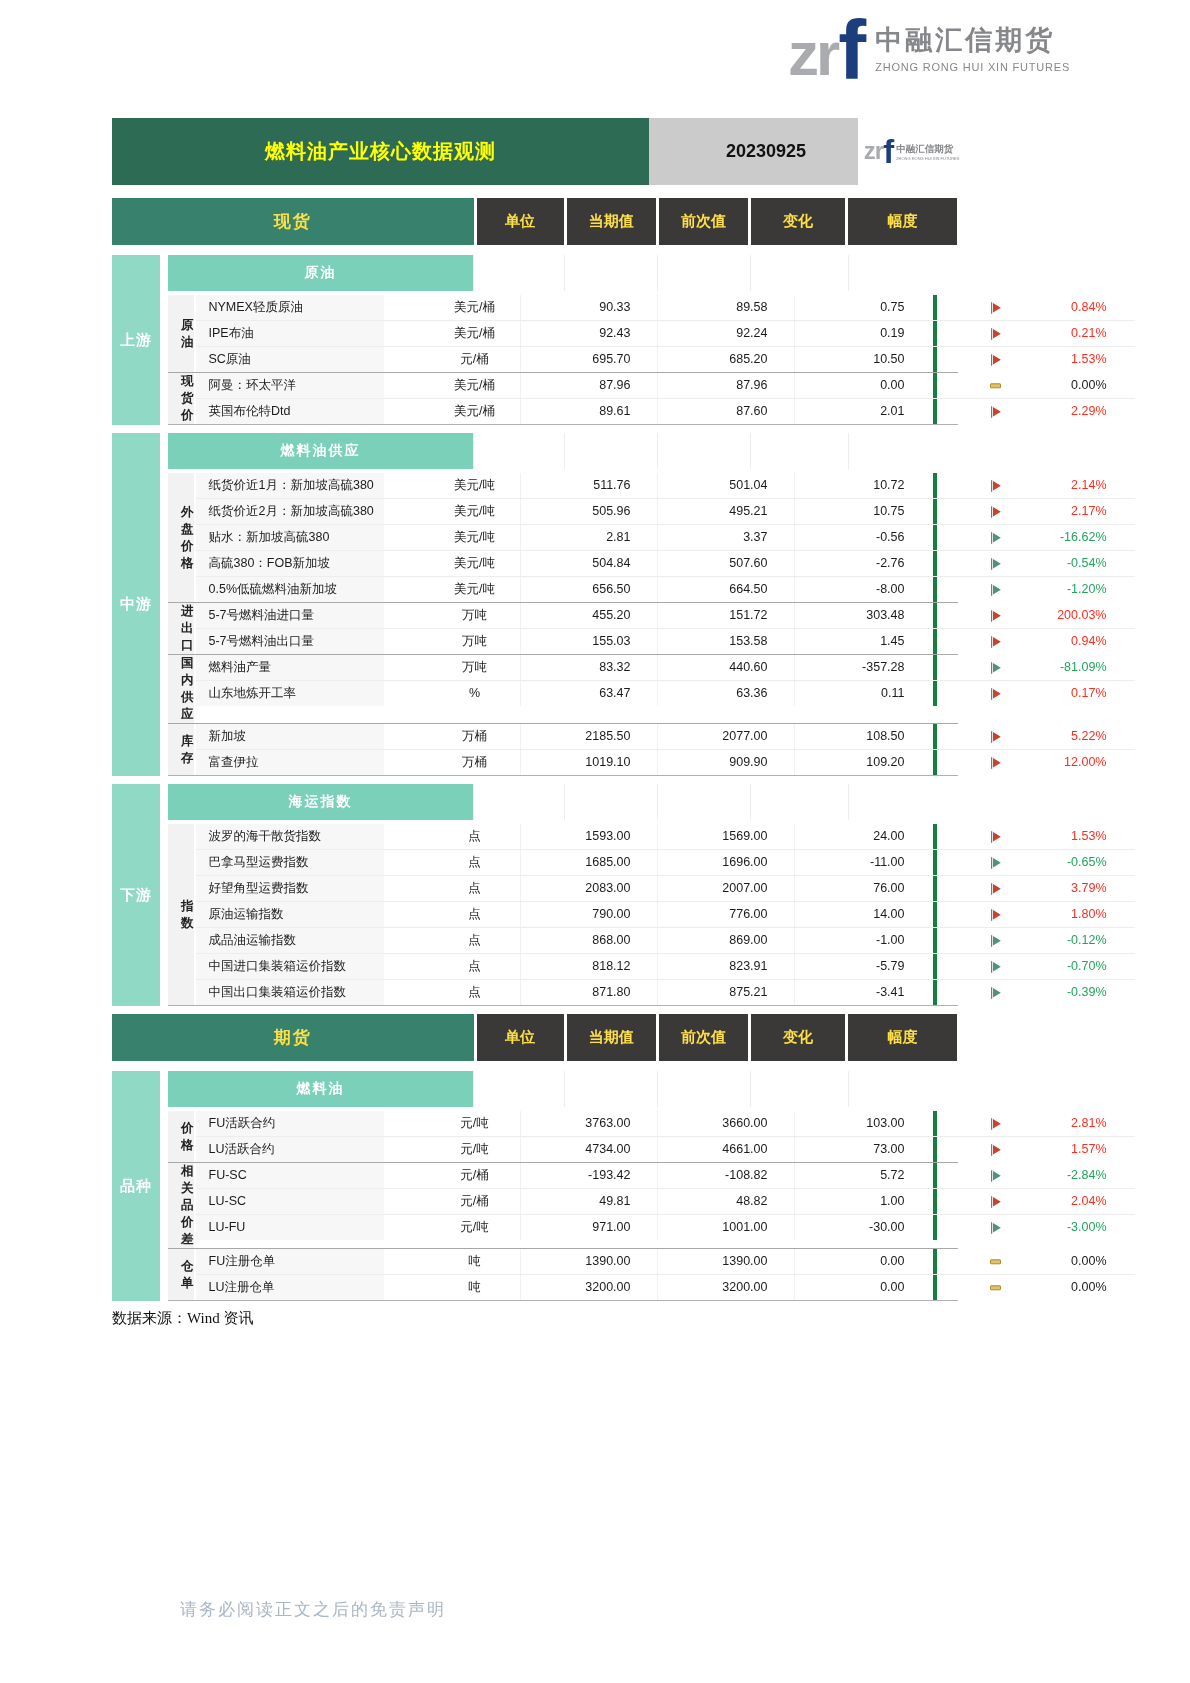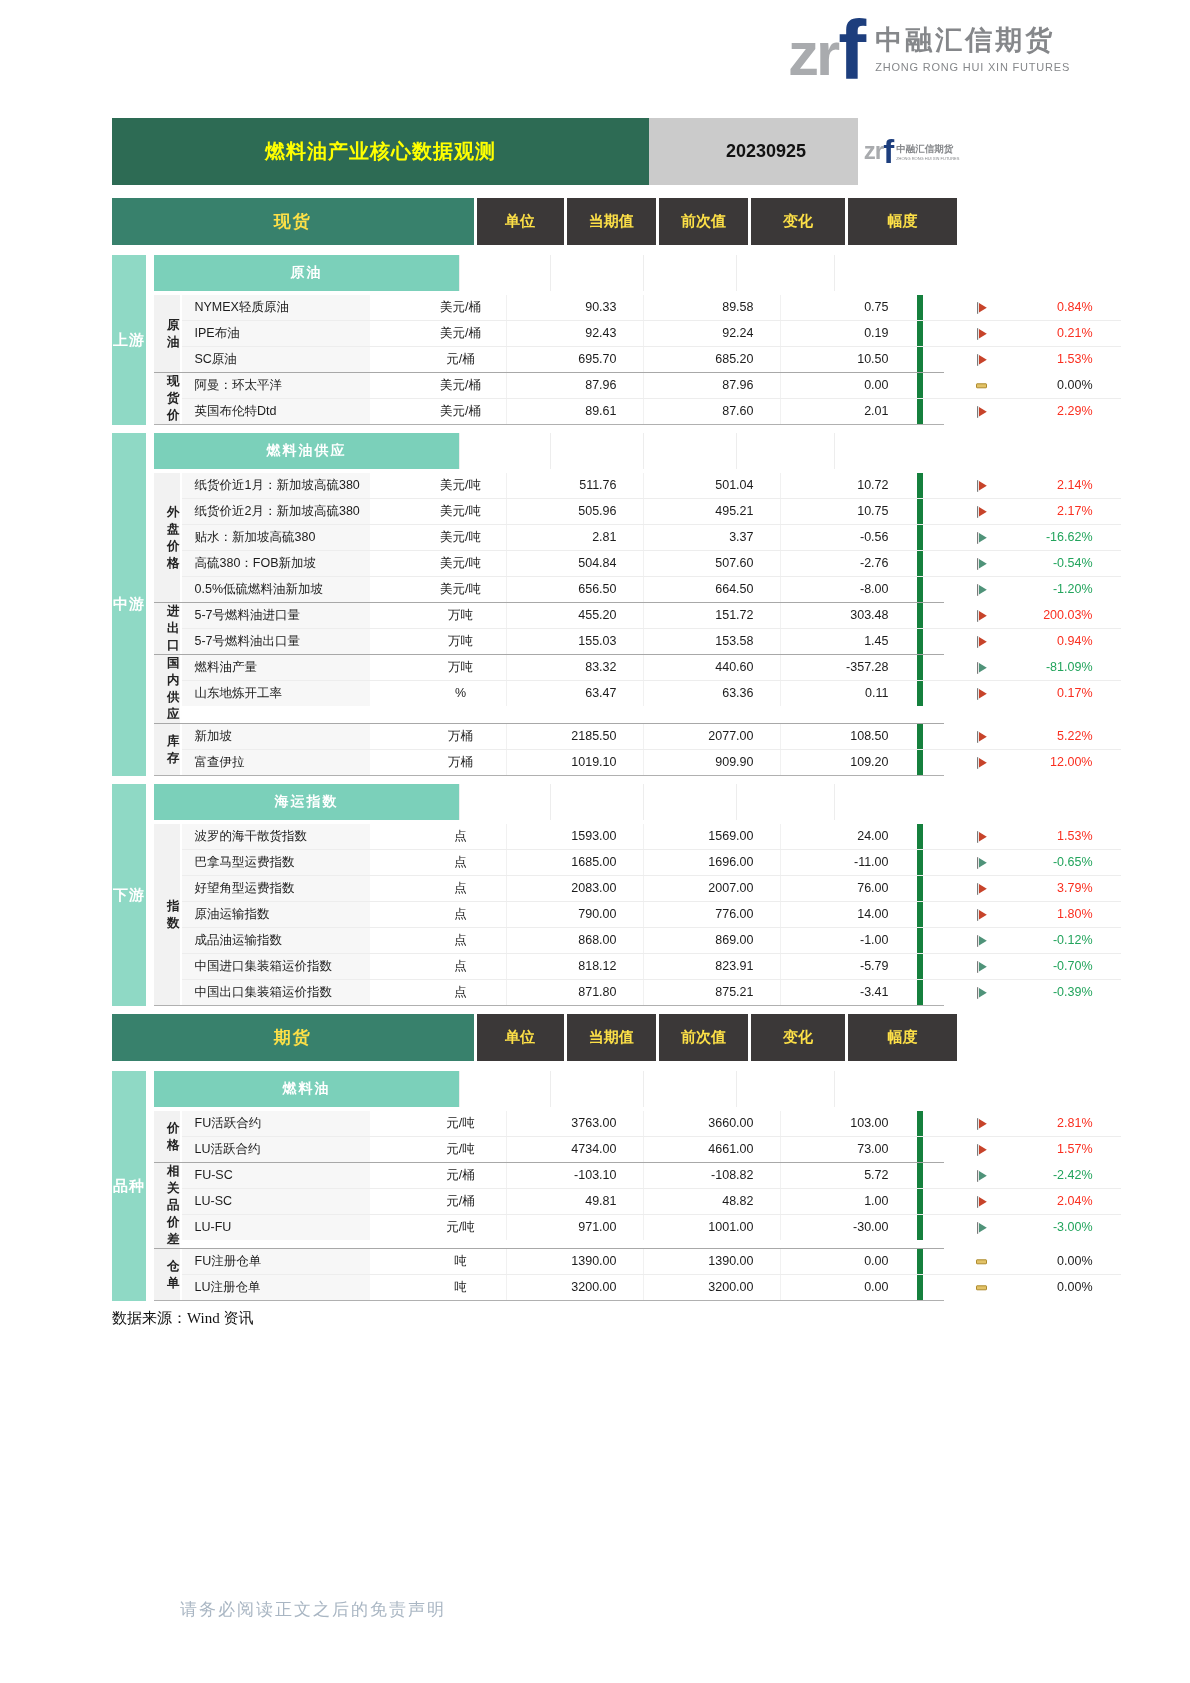--- a/index.html
+++ b/index.html
@@ -37,21 +37,21 @@
         display:flex; align-items:center; justify-content:center; margin-right:3px; }
   .th-title { width:365px; background:var(--header-green); font-size:17px; letter-spacing:2px; }
   .th-c0 { width:88px; font-size:15px; }
   .th-c1 { width:90px; font-size:15px; }
   .th-c2 { width:90px; font-size:15px; }
   .th-c3 { width:95px; font-size:15px; }
   .th-c4 { width:110px; font-size:15px; margin-right:8px; }
 
   
   .section { display:flex; margin-bottom:8px; }
-  .band { width:34px; background:var(--band-teal); margin-right:8px;
+  .band { width:48px; background:var(--band-teal); margin-right:8px;
           display:flex; align-items:center; justify-content:center; }
   .band-label { color:#fff; font-weight:bold; font-size:15px; letter-spacing:1px; }
   .sec-right { width:790px; border-bottom:1px solid #b0b0b0; }
 
   .subheader-row { display:flex; height:36px; margin-bottom:4px; }
   .subheader-bar { width:305px; background:var(--subheader-teal); color:#fff; font-weight:bold;
                    font-size:14px; letter-spacing:2px;
                    display:flex; align-items:center; justify-content:center; }
   .sub-fill { border-left:1px solid #ededed; box-sizing:border-box; }
 
@@ -61,21 +61,21 @@
                  font-weight:bold; font-size:12.5px; color:#222;
                  display:flex; align-items:center; padding-left:13px; box-sizing:border-box; }
   .rows { flex:1; }
   .row { display:flex; height:25px; line-height:25px; font-size:12.5px; color:#1c1c1c;gap:44px; }
   .row + .row { border-top:1px solid #ededed; }
   .cell { box-sizing:border-box; white-space:nowrap; overflow:hidden; }
   .name { width:190px; background:#f7f7f7; padding-left:13px; border-right:2px solid #fff; }
   .unit { width:91px; text-align:center; border-right:1px solid #f1f1f1; }
   .cur  { width:93px; text-align:right; padding-right:26px; border-right:1px solid #f1f1f1; }
   .prev { width:93px; text-align:right; padding-right:26px; border-right:1px solid #f1f1f1; }
-  .chg  { width:98px; text-align:right; padding-right:28px; border-right:6px solid #15803d; }
+  .chg  { width:98px; text-align:right; padding-right:28px; border-right:4px solid #15803d; }
   .icon { width:30px; display:flex; align-items:center; justify-content:center; }
   .pct  { width:80px; text-align:right; padding-right:28px; }
   .pct-up   { color:var(--pct-up); }
   .pct-down { color:var(--pct-down); }
   .pct-flat { color:#1c1c1c; }
 
   .source { font-family:"Liberation Serif", serif; font-size:15px; color:#111; margin-top:4px; }
   .disclaimer { position:absolute; left:180px; top:1598px; font-size:17px;
                 color:#a9b6c3; letter-spacing:2px; }
 </style>
@@ -573,30 +573,30 @@
                     <div class="cell pct pct-up">1.57%</div>
                   </div>
                 </div>
               </div>
               <div class="group-block">
                 <div class="group-label">相关品价差</div>
                 <div class="rows">
                   <div class="row">
                     <div class="cell name">FU-SC</div>
                     <div class="cell unit">元/桶</div>
-                    <div class="cell cur">-103.10</div>
+                    <div class="cell cur">-193.42</div>
                     <div class="cell prev">-108.82</div>
                     <div class="cell chg">5.72</div>
                     <div class="cell icon">
                       <svg width="13" height="14" viewBox="0 0 13 14">
                         <rect x="2" y="1.2" width="1.2" height="11.6" fill="#7a7a7a"></rect>
                         <path d="M4 2 L11.8 6.8 L4 11.6 Z" fill="#4f9379"></path>
                       </svg>
                     </div>
-                    <div class="cell pct pct-down">-2.42%</div>
+                    <div class="cell pct pct-down">-2.84%</div>
                   </div>
                   <div class="row">
                     <div class="cell name">LU-SC</div>
                     <div class="cell unit">元/桶</div>
                     <div class="cell cur">49.81</div>
                     <div class="cell prev">48.82</div>
                     <div class="cell chg">1.00</div>
                     <div class="cell icon">
                       <svg width="13" height="14" viewBox="0 0 13 14">
                         <rect x="2" y="1.2" width="1.2" height="11.6" fill="#7a7a7a"></rect>

